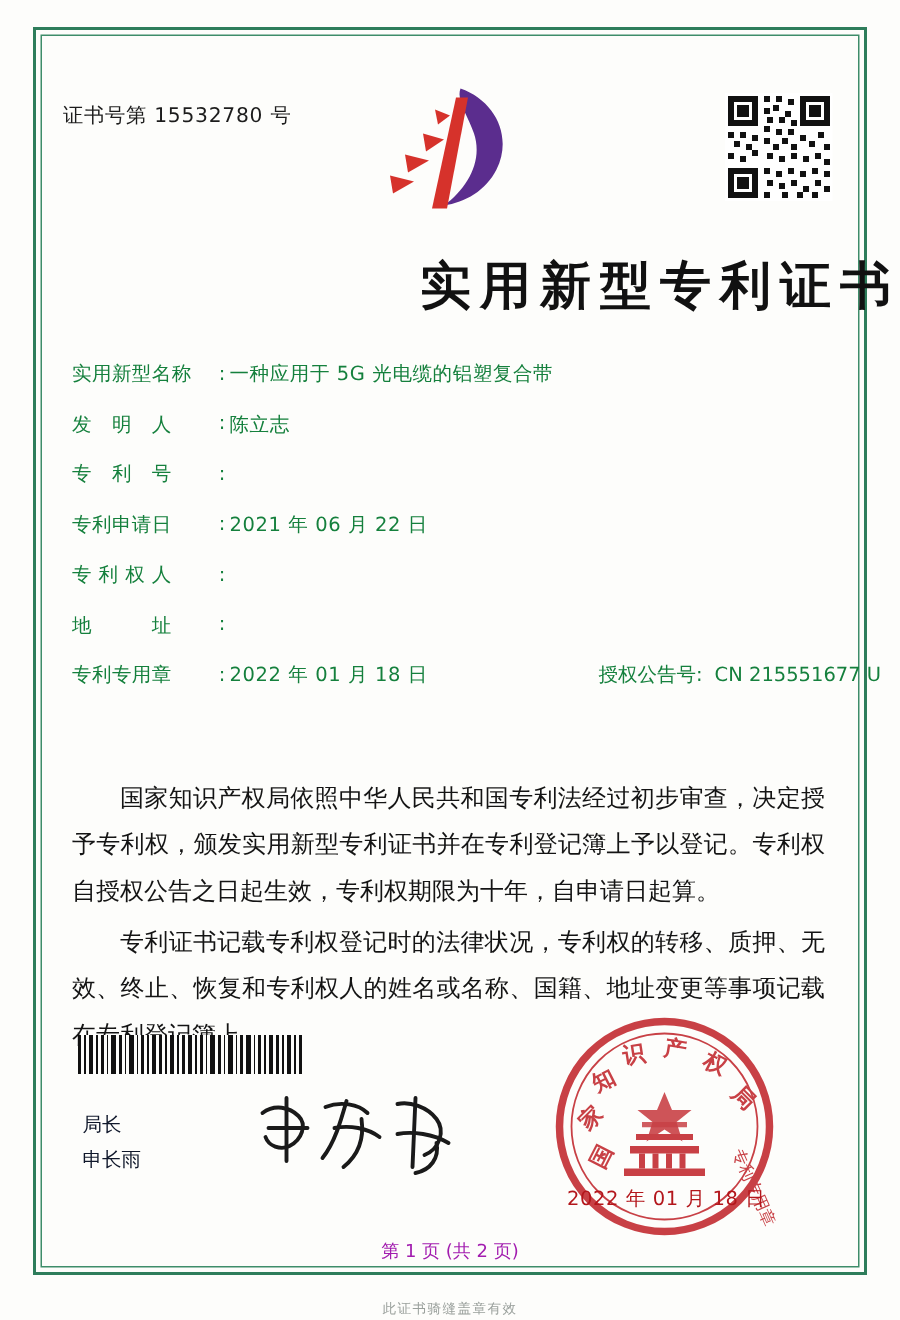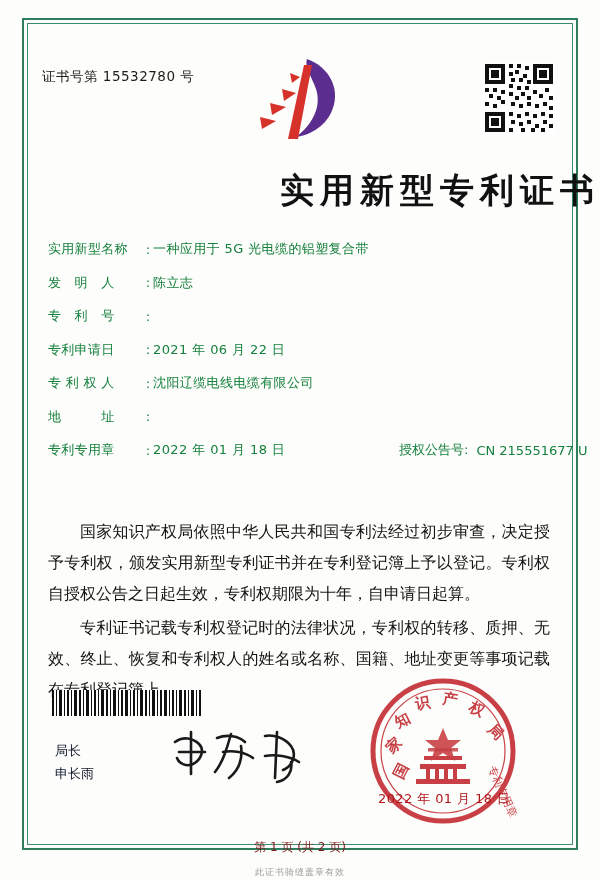--- a/index.html
+++ b/index.html
@@ -184,23 +184,22 @@
   }
 
   
   .page-num {
     position: absolute;
     left: 0;
     right: 0;
     top: 826px;
     text-align: center;
     font-size: 12px;
-    color: #7f1d1d;
-    font-family: "DejaVu Sans", sans-serif;
-    margin-top: 13px;
+    color: #a21caf;
+    font-family: "DejaVu Sans", sans-serif;
   }
   .bottom-strip {
     position: absolute;
     left: 0;
     right: 0;
     top: 866px;
     text-align: center;
     font-size: 9px;
     color: #9aa09c;
     letter-spacing: 1px;
@@ -313,21 +312,20 @@
       <span class="field-colon">:</span>
     </div>
     <div class="field-row">
       <span class="field-label">专利申请日</span>
       <span class="field-colon">:</span>
       <span class="field-value">2021 年 06 月 22 日</span>
     </div>
     <div class="field-row">
       <span class="field-label">专 利 权 人</span>
       <span class="field-colon">:</span>
-      <span class="field-value">沈阳辽缆电线电缆有限公司</span>
     </div>
     <div class="field-row">
       <span class="field-label">地　　　址</span>
       <span class="field-colon">:</span>
     </div>
     <div class="field-row two-col">
       <span class="field-label">专利专用章</span>
       <span class="field-colon">:</span>
       <span class="field-value">2022 年 01 月 18 日</span>
       <span class="sub-label">授权公告号:</span>

